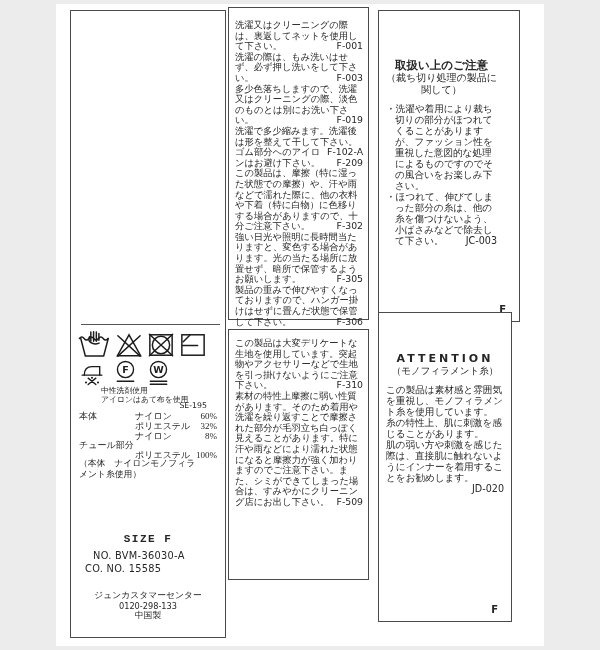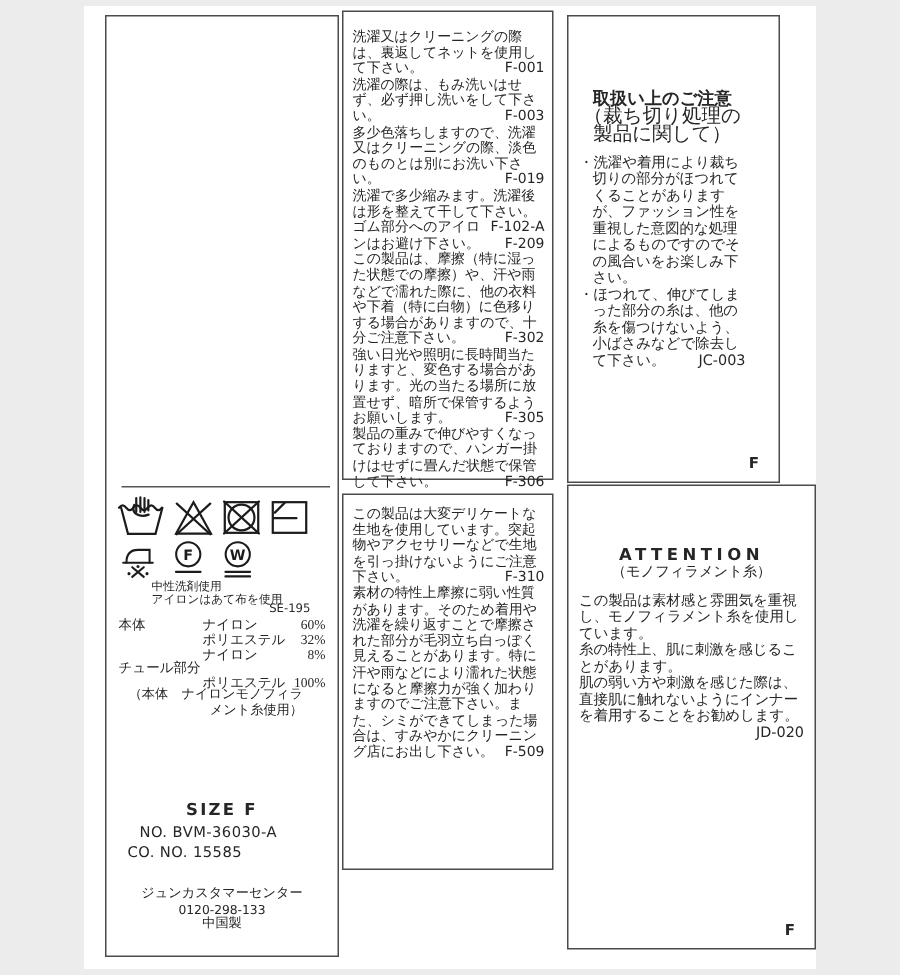--- a/index.html
+++ b/index.html
@@ -15,38 +15,38 @@
   .lp-divider { position:absolute; top:313px; left:10px; right:5px; border-top:1.2px solid #555; }
   .lp-icons1 { position:absolute; top:319px; left:7px; display:flex; gap:4px; align-items:flex-end; }
   .lp-icons2 { position:absolute; top:349px; left:9px; display:flex; gap:10px; align-items:flex-start; }
   .lp-note { position:absolute; left:8px; font-size:7.8px; line-height:8.5px; white-space:nowrap;margin-left:22px; }
   .lp-secode { position:absolute; right:18px; top:390px; font-size:7.8px; }
   .lp-comp { position:absolute; top:401px; left:8px; right:8px; font-size:9px; line-height:9.8px;font-family:Liberation Serif, serif; }
   .comp-row { display:flex; }
   .c-part { width:56px; }
   .c-mat { width:60px; }
   .c-pct { flex:1; text-align:right; }
-  .lp-matnote { position:absolute; top:447px; left:8px; right:23px; font-size:8.8px; line-height:10.5px; text-align:right; }
-  .lp-size { position:absolute; top:522px; left:0; width:100%; text-align:center; font-size:11px; font-weight:bold; letter-spacing:1.5px; }
+  .lp-matnote { position:absolute; top:447px; left:8px; right:23px; font-size:8.8px; line-height:10.5px; text-align:left; }
+  .lp-size { position:absolute; top:522px; left:0; width:100%; text-align:center; font-size:11px; font-weight:bold; letter-spacing:1.5px;font-family:Liberation Mono, monospace; }
   .lp-itemno { position:absolute; top:539px; left:22px; font-size:9.8px; letter-spacing:0.3px; }
   .lp-cono { position:absolute; top:552px; left:14px; font-size:9.8px; letter-spacing:0.3px; }
   .lp-center { position:absolute; left:0; width:100%; text-align:center; font-size:8.8px; }
   .lp-phone { position:absolute; left:0; width:100%; text-align:center; font-size:8.2px; }
 
   
   #wash-label { left:228px; top:7px; width:141px; height:313px; padding:12px 5px 0 6px; }
   #delicate-label { left:228px; top:329px; width:141px; height:251px; padding:8px 5px 0 6px; }
   .jp-body { font-size:9.3px; line-height:10.6px; }
 
   
   #cut-label { left:378px; top:10px; width:142px; height:312px; padding:48px 22px 0 7px; }
-  #attention-label { left:378px; top:323px; width:166px; height:310px; padding:39px 7px 0 7px; }
+  #attention-label { left:378px; top:312px; width:134px; height:310px; padding:39px 7px 0 7px; }
   .r-title { text-align:center; font-size:11.5px; font-weight:bold; line-height:13px; }
   .attn-title { letter-spacing:3px; font-size:11px; }
-  .r-sub { text-align:center; font-size:13px; line-height:12px; }
+  .r-sub { text-align:center; font-size:10px; line-height:12px; }
   .r-body { margin-top:7px; font-size:9.6px; line-height:11px; }
   .bullet { padding-left:9px; text-indent:-9px; }
   .size-mark { position:absolute; right:13px; bottom:6px; font-size:10px; font-weight:bold; }
 
   
   .cs { display:block; }
   .cs path, .cs line, .cs rect, .cs circle, .cs polygon { fill:none; stroke:#1c1c1c; stroke-width:1.6; stroke-linecap:round; }
   .cs .dot { fill:#1c1c1c; stroke:none; }
   .cs text { fill:#1c1c1c; stroke:none; font-family:"DejaVu Sans",sans-serif; font-weight:bold; font-size:11px; }
 </style>

